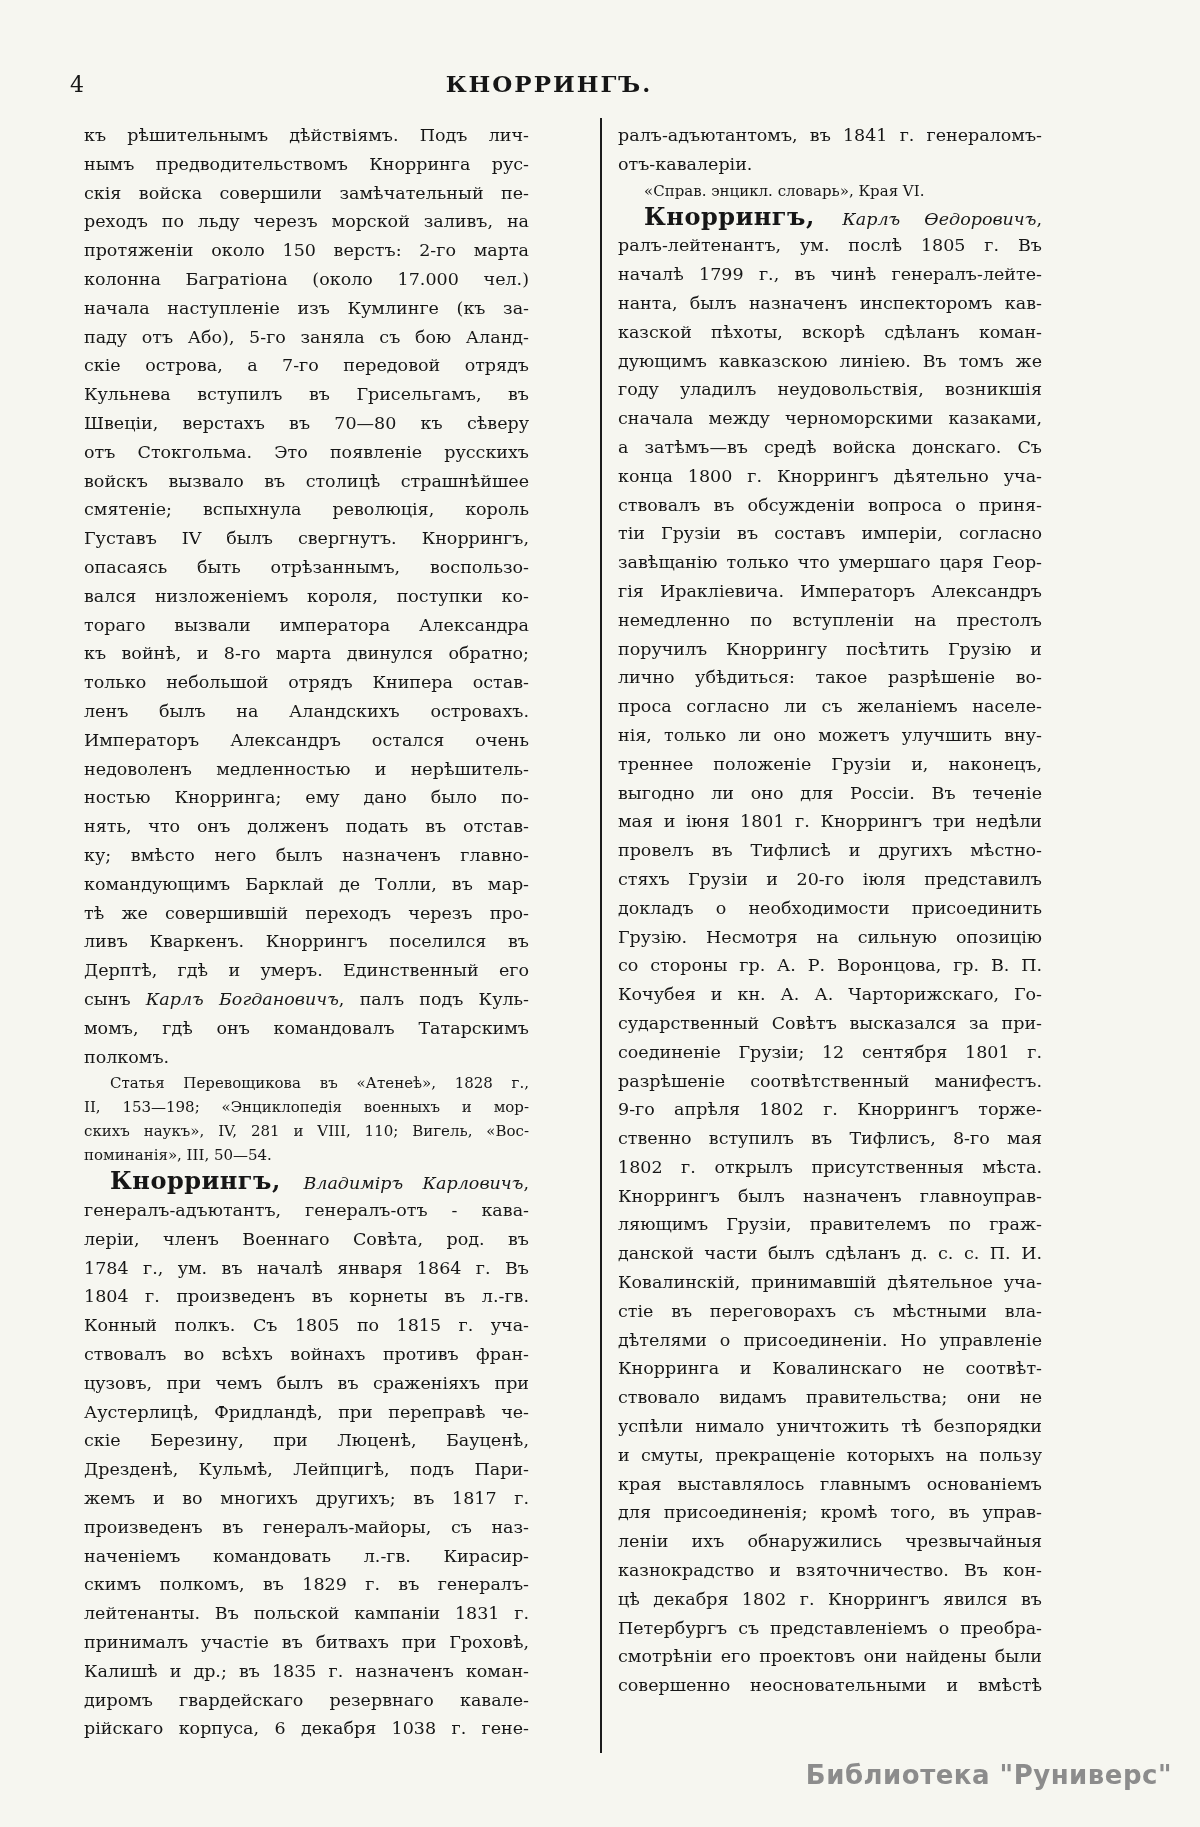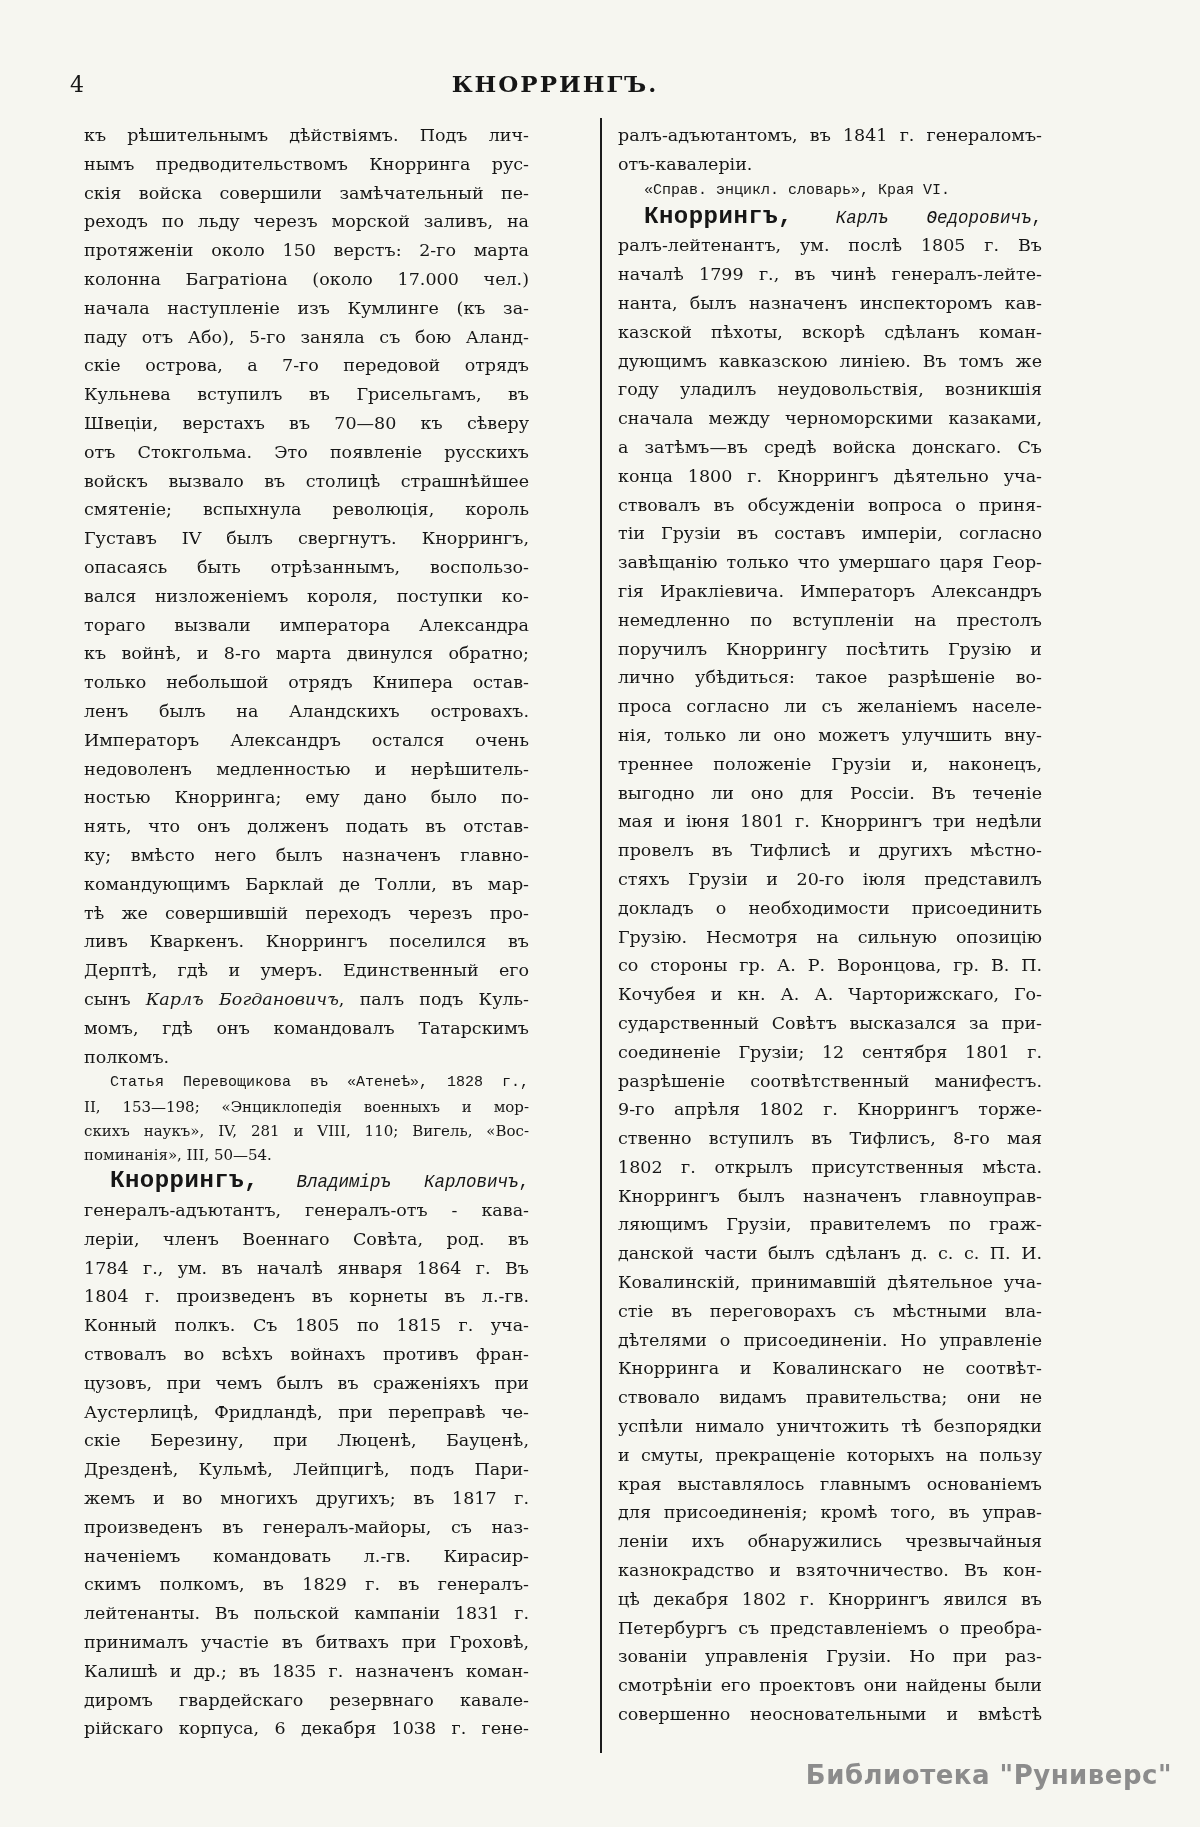--- a/index.html
+++ b/index.html
@@ -9,21 +9,21 @@
     font-family:"DejaVu Serif", serif;
     color:#161616;
     position:relative;
     overflow:hidden;
   }
   .pageno {
     position:absolute; left:70px; top:72px;
     font-size:22px;
   }
   .header {
-    position:absolute; left:68px; top:70px; width:974px;
+    position:absolute; left:62px; top:70px; width:974px;
     text-align:center;
     font-size:23px; letter-spacing:2px;
     font-weight:bold;
   }
   .divider {
     position:absolute; left:600px; top:118px;
     width:2px; height:1635px;
     background:#1c1c1c;
   }
   .col {
@@ -33,21 +33,21 @@
   .col-left  { left:84px;  width:445px; }
   .col-right { left:618px; width:424px; }
   .ln {
     text-align:justify;
     text-align-last:justify;
     height:28.8px;
     overflow:hidden;
     white-space:normal;
   }
   .ln.end { text-align-last:left; }
-  .ln.ind { text-indent:26px;font-family:Liberation Mono, monospace; }
+  .ln.ind { text-indent:26px; }
   .ln.sm  { font-size:15px; line-height:24px; height:24px; }
   .ln .b  { font-weight:bold; font-size:24px; letter-spacing:0.5px; }
   .ln .i  { font-style:italic; }
   .watermark {
     position:absolute; top:1760px; right:28px;
     font-family:"DejaVu Sans", sans-serif;
     font-weight:bold;
     font-size:26px;
     color:#8c8c8c;
     letter-spacing:0.5px;
@@ -166,18 +166,17 @@
     <div class="ln">Кнорринга и Ковалинскаго не соотвѣт-</div>
     <div class="ln">ствовало видамъ правительства; они не</div>
     <div class="ln">успѣли нимало уничтожить тѣ безпорядки</div>
     <div class="ln">и смуты, прекращеніе которыхъ на пользу</div>
     <div class="ln">края выставлялось главнымъ основаніемъ</div>
     <div class="ln">для присоединенія; кромѣ того, въ управ-</div>
     <div class="ln">леніи ихъ обнаружились чрезвычайныя</div>
     <div class="ln">казнокрадство и взяточничество. Въ кон-</div>
     <div class="ln">цѣ декабря 1802 г. Кноррингъ явился въ</div>
     <div class="ln">Петербургъ съ представленіемъ о преобра-</div>
-    <div class="ln">зованіи управленія Грузіи. Но при раз-</div>
     <div class="ln">смотрѣніи его проектовъ они найдены были</div>
     <div class="ln">совершенно неосновательными и вмѣстѣ</div>
   </div>
 
 <div class="watermark">Библиотека "Руниверс"</div>
 
 </body></html>

